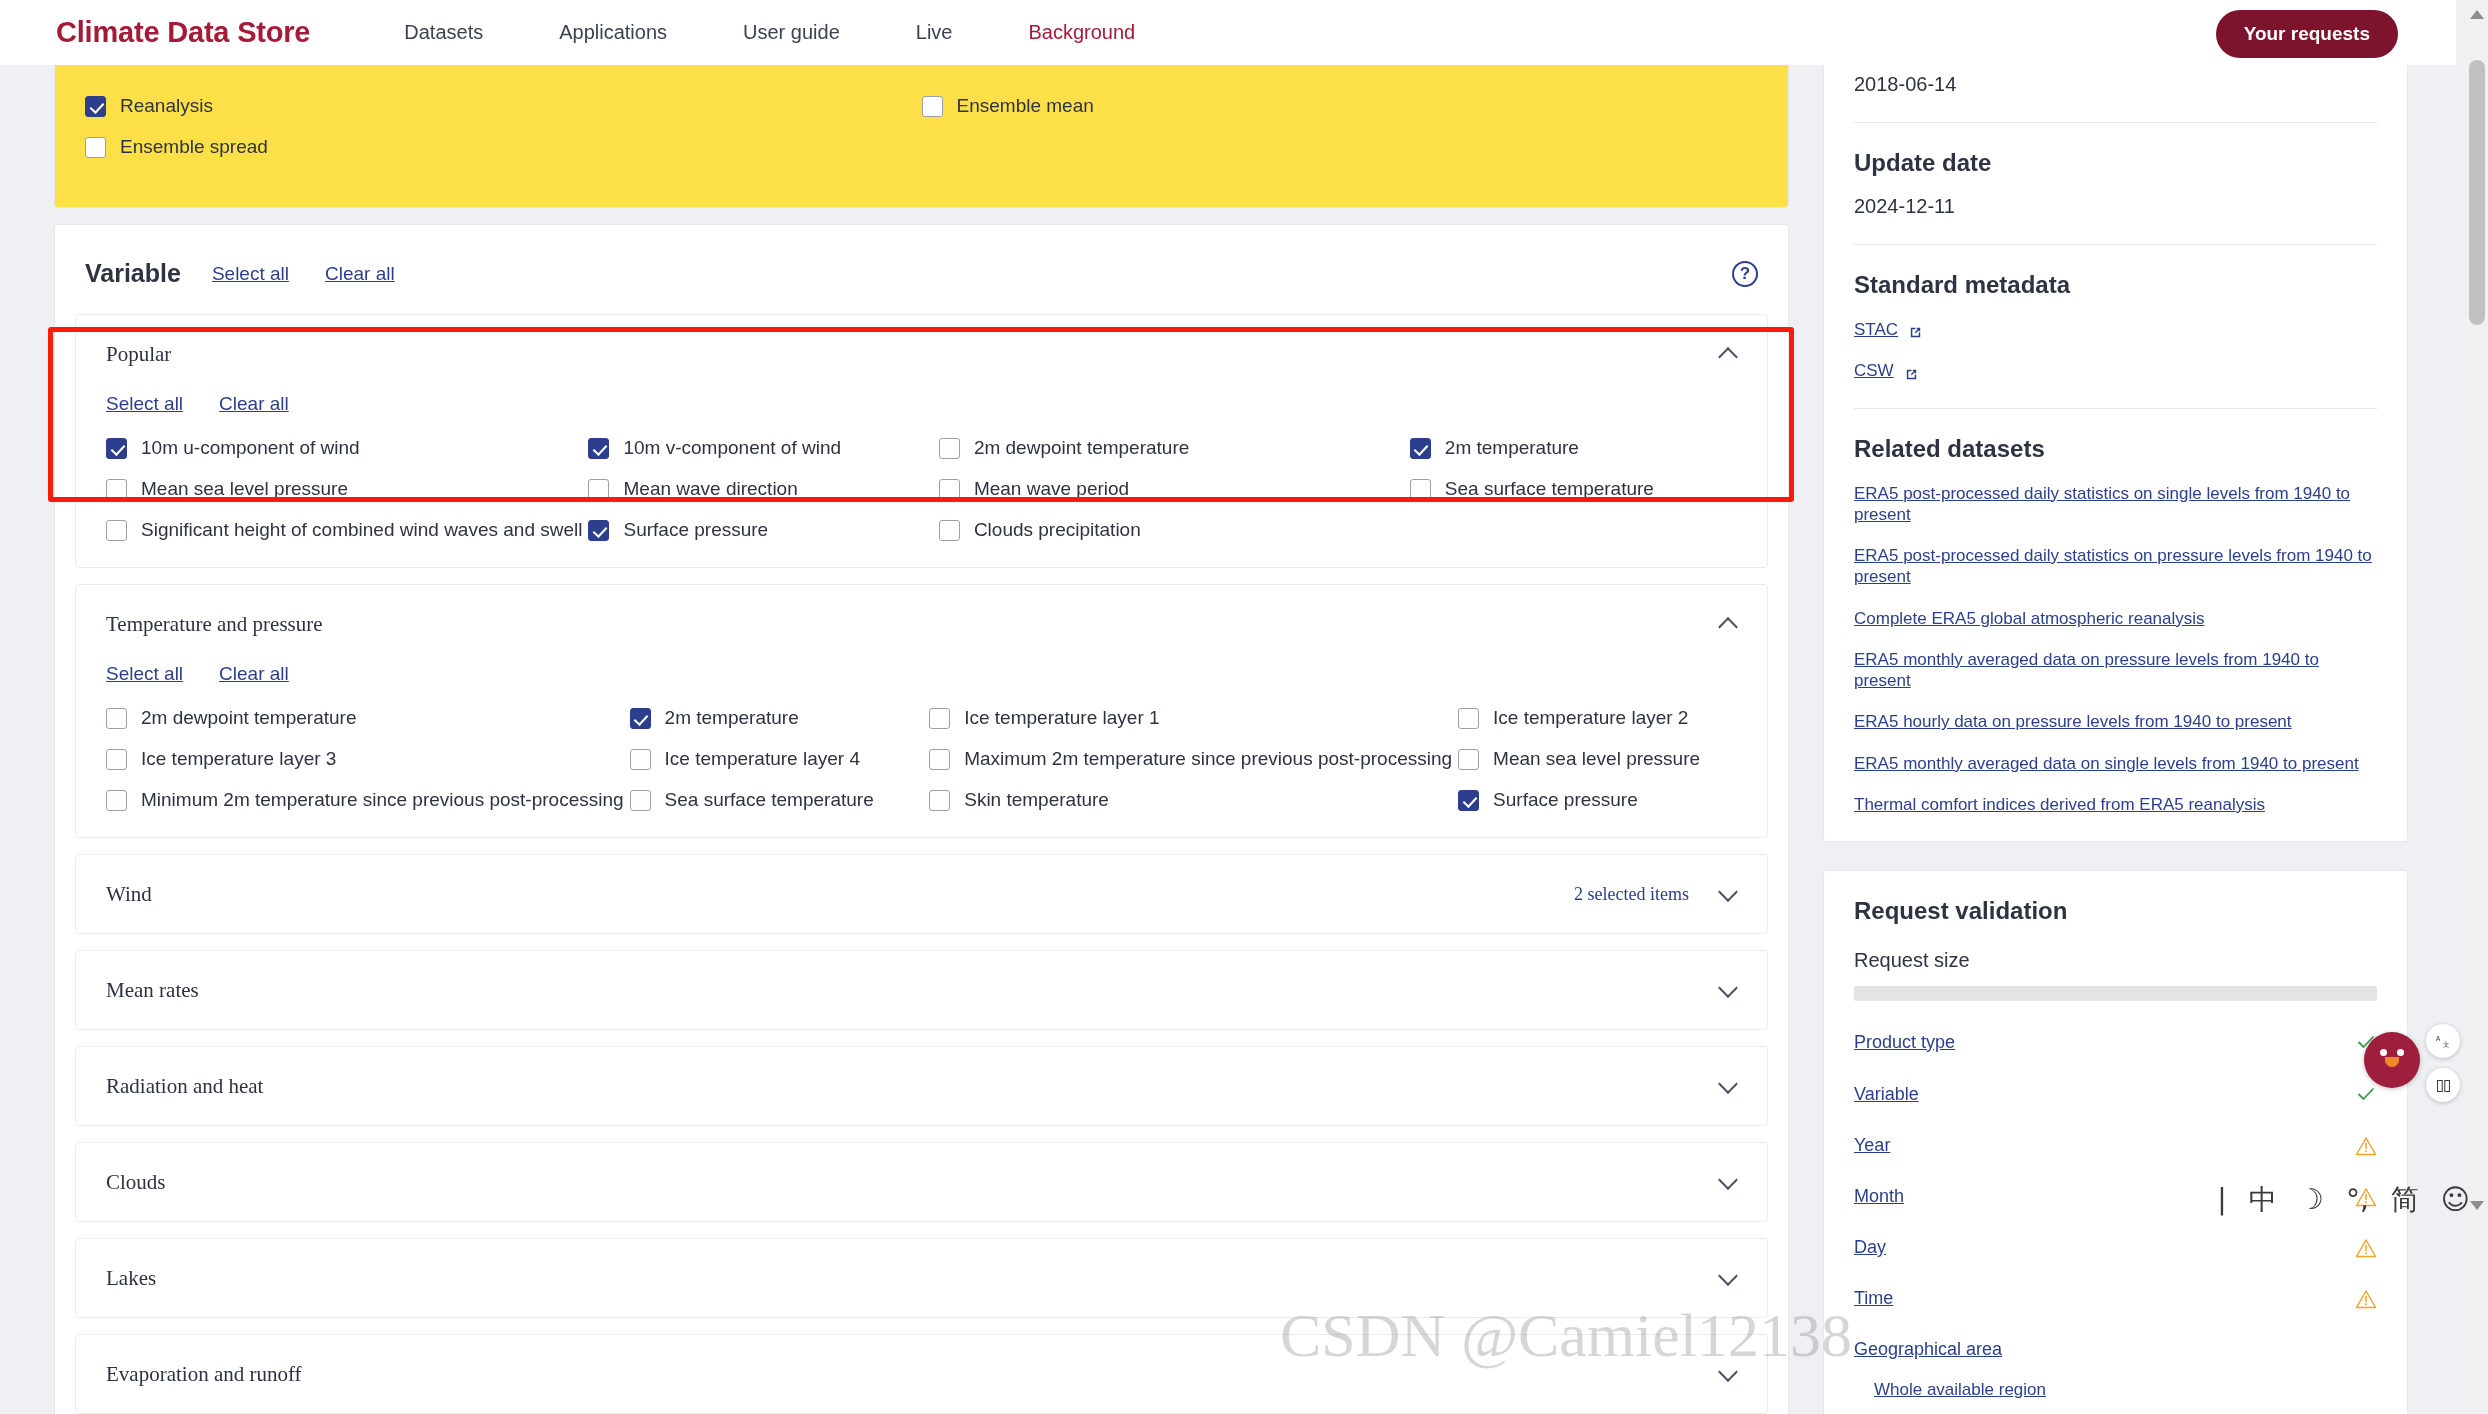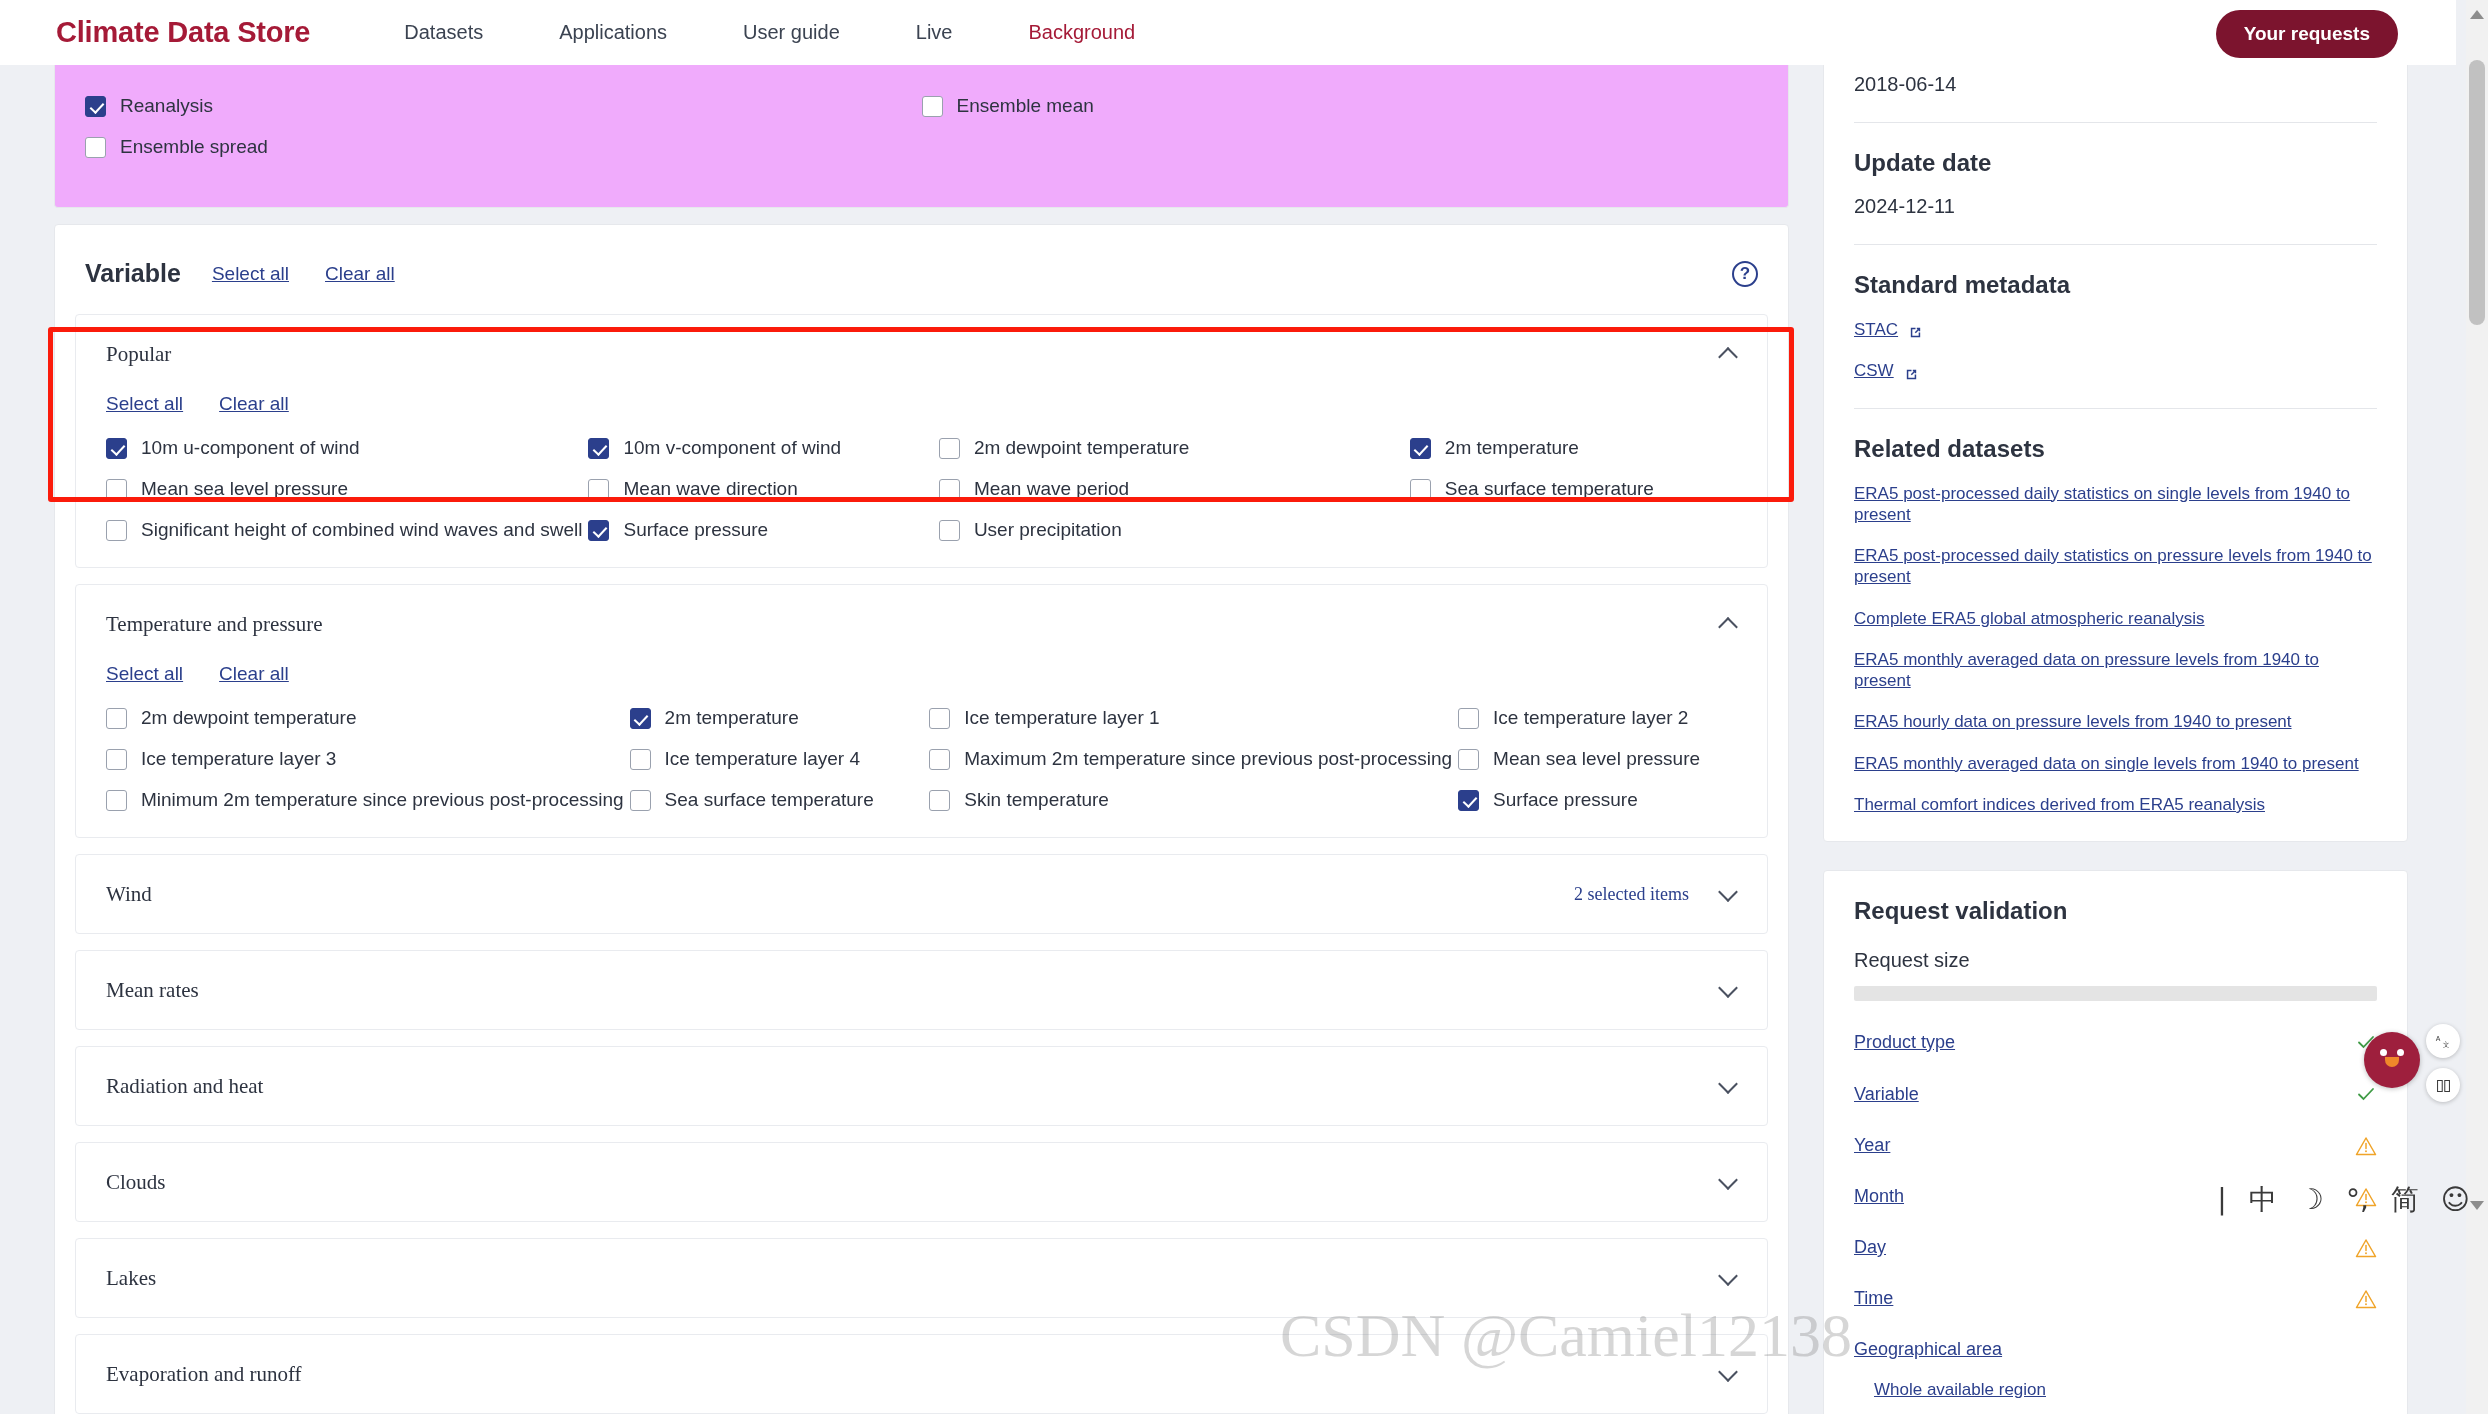--- a/index.html
+++ b/index.html
@@ -36,21 +36,21 @@
   }
 
   
   .main {
     position: absolute; top: 33px; left: 54px; width: 1735px;
   }
 
   
   .panel-top {
     position: absolute; top: 0; left: 0; width: 1735px; height: 175px;
-    background: #f0abfc; border-radius: 0 0 4px 4px;
+    background: #fde047; border-radius: 0 0 4px 4px;
     border: 1px solid #e6e8ec; border-top: none;
     padding: 0;
   }
   .pt-grid {
     position: absolute; top: 62px; left: 30px; right: 30px;
     display: grid; grid-template-columns: 1fr 1fr; row-gap: 19px;
   }
 
   
   .cb { display: flex; align-items: center; gap: 14px; cursor: pointer; }
@@ -323,21 +323,21 @@
             <label class="cb">
               <span class="box"></span>
               <span class="cb-label">Significant height of combined wind waves and swell</span>
             </label>
             <label class="cb">
               <span class="box checked"></span>
               <span class="cb-label">Surface pressure</span>
             </label>
             <label class="cb">
               <span class="box"></span>
-              <span class="cb-label">User precipitation</span>
+              <span class="cb-label">Clouds precipitation</span>
             </label>
             <span></span>
           </div>
         </div>
       </div>
 
       <div class="acc">
         <div class="acc-head">
           <span class="acc-title">Temperature and pressure</span>
           <span class="chev up"></span>

